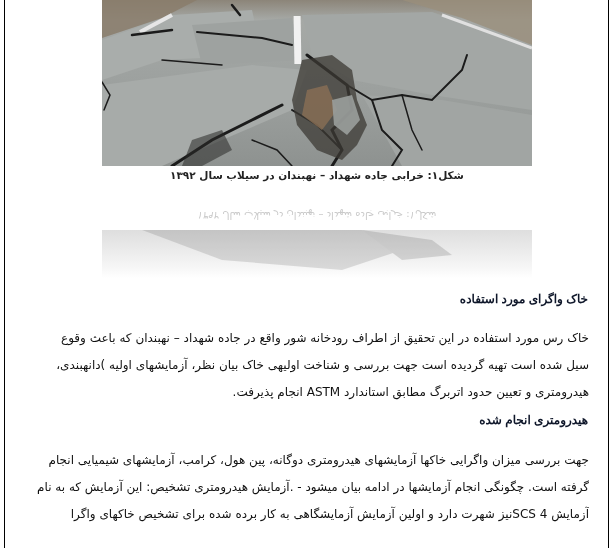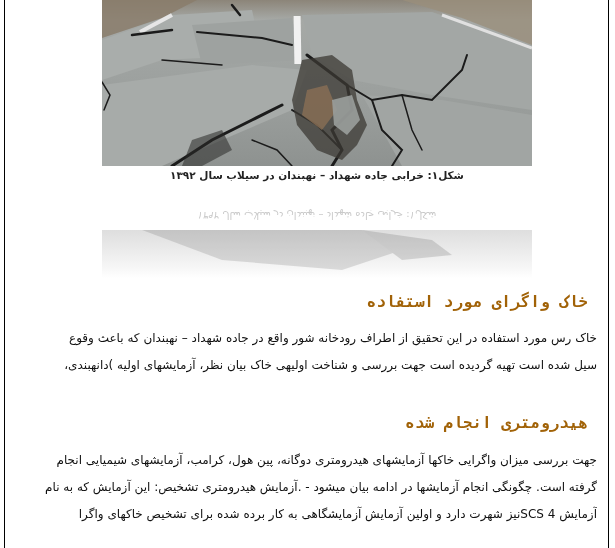--- a/index.html
+++ b/index.html
@@ -36,28 +36,28 @@
   }
   .reflect-image {
     position: absolute; left: 102px; top: 230px; width: 430px; height: 48px;
     background: linear-gradient(180deg, #dedede 0%, #ececec 45%, #f7f7f7 80%, #ffffff 100%);
     overflow: hidden;
   }
   .reflect-image svg { display:block; opacity: 0.18; }
 
   .heading {
     position: absolute; right: 27px; direction: rtl; text-align: right;
-    font-family: Liberation Mono, monospace; font-weight: bold;
-    font-size: 16px; color: #a16207; white-space: nowrap;
+    font-family: Liberation Sans, sans-serif; font-weight: bold;
+    font-size: 12px; color: #0f172a; white-space: nowrap;
   }
   .h1 { top: 292px; }
   .h2 { top: 413px; }
 
   .para {
-    position: absolute; left: 22px; right: 18px; direction: rtl; text-align: justify;
+    position: absolute; left: 22px; right: 26px; direction: rtl; text-align: justify;
     font-family: "DejaVu Sans", sans-serif;
     font-size: 12px; color: #111; line-height: 27px;
   }
   .para .line { display: block; white-space: nowrap; text-align: right; height: 27px; overflow: hidden; }
   .p1 { top: 325px; }
   .p2 { top: 447px; }
 </style>
 </head>
 <body>
 
@@ -110,20 +110,21 @@
   <svg width="430" height="48" viewBox="0 0 430 48" xmlns="http://www.w3.org/2000/svg">
     <path d="M40,0 L260,0 L300,20 L240,40 L120,30 Z" fill="#555"></path>
     <path d="M260,0 L330,10 L350,25 L300,30 Z" fill="#444"></path>
   </svg>
 </div>
 
 <div class="heading h1">خاک واگرای مورد استفاده</div>
 <div class="para p1">
   <span class="line">خاک رس مورد استفاده در این تحقیق از اطراف رودخانه شور واقع در جاده شهداد – نهبندان که باعث وقوع</span>
   <span class="line">سیل شده است تهیه گردیده است جهت بررسی و شناخت اولیهی خاک بیان نظر، آزمایشهای اولیه )دانهبندی،</span>
+  <span class="line">هیدرومتری و تعیین حدود اتربرگ مطابق استاندارد ASTM انجام پذیرفت.</span>
 </div>
 
 <div class="heading h2">هیدرومتری انجام شده</div>
 <div class="para p2">
   <span class="line">جهت بررسی میزان واگرایی خاکها آزمایشهای هیدرومتری دوگانه، پین هول، کرامب، آزمایشهای شیمیایی انجام</span>
   <span class="line">گرفته است. چگونگی انجام آزمایشها در ادامه بیان میشود - .آزمایش هیدرومتری تشخیص: این آزمایش که به نام</span>
   <span class="line">آزمایش  SCS 4نیز شهرت دارد و اولین آزمایش آزمایشگاهی به کار برده شده برای تشخیص خاکهای واگرا</span>
 </div>
 
 </body></html>

